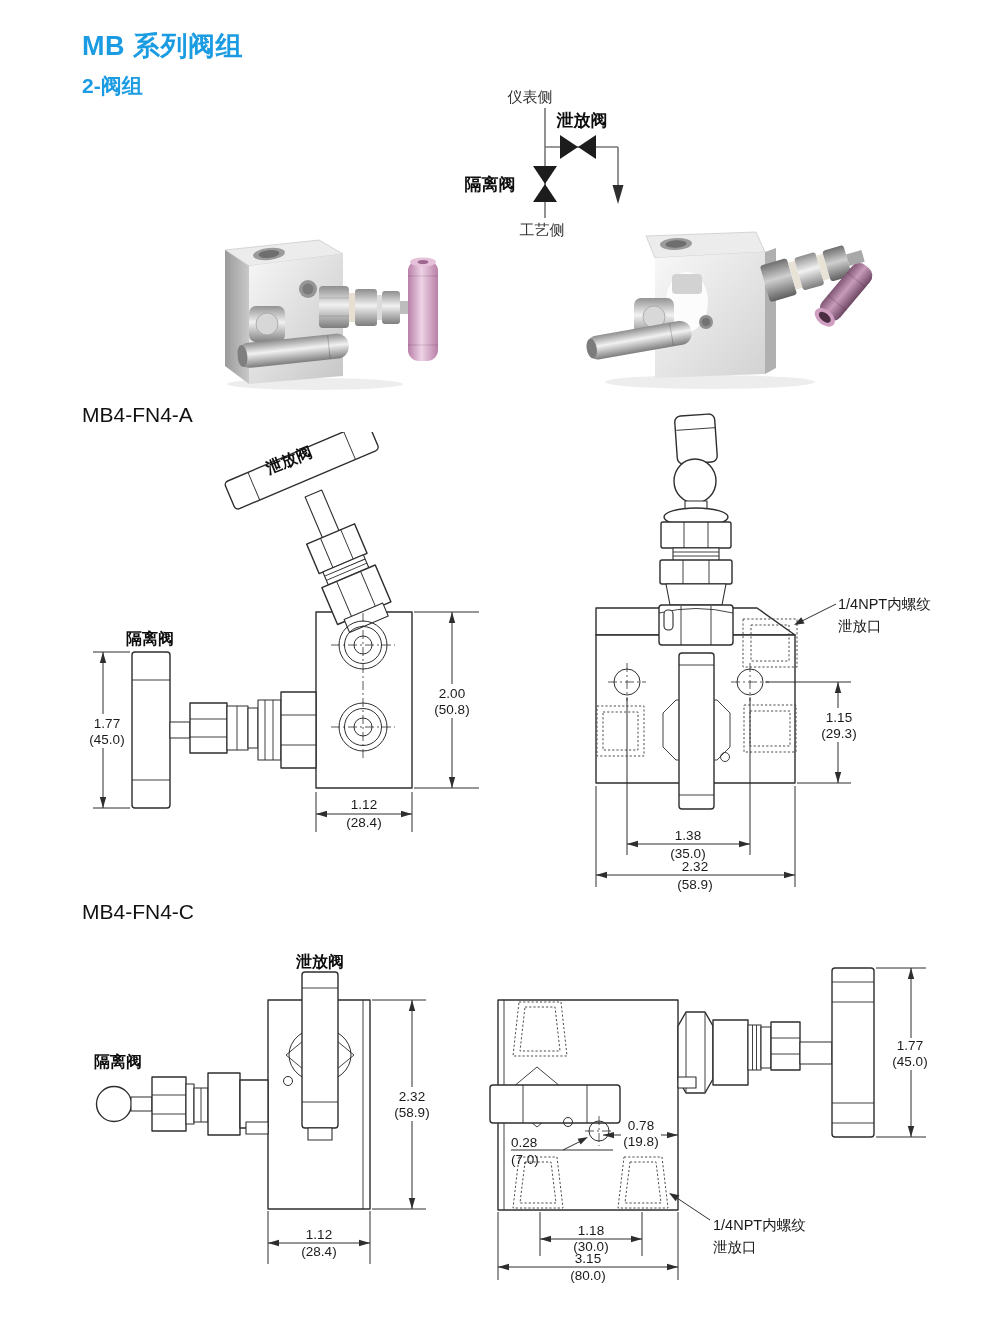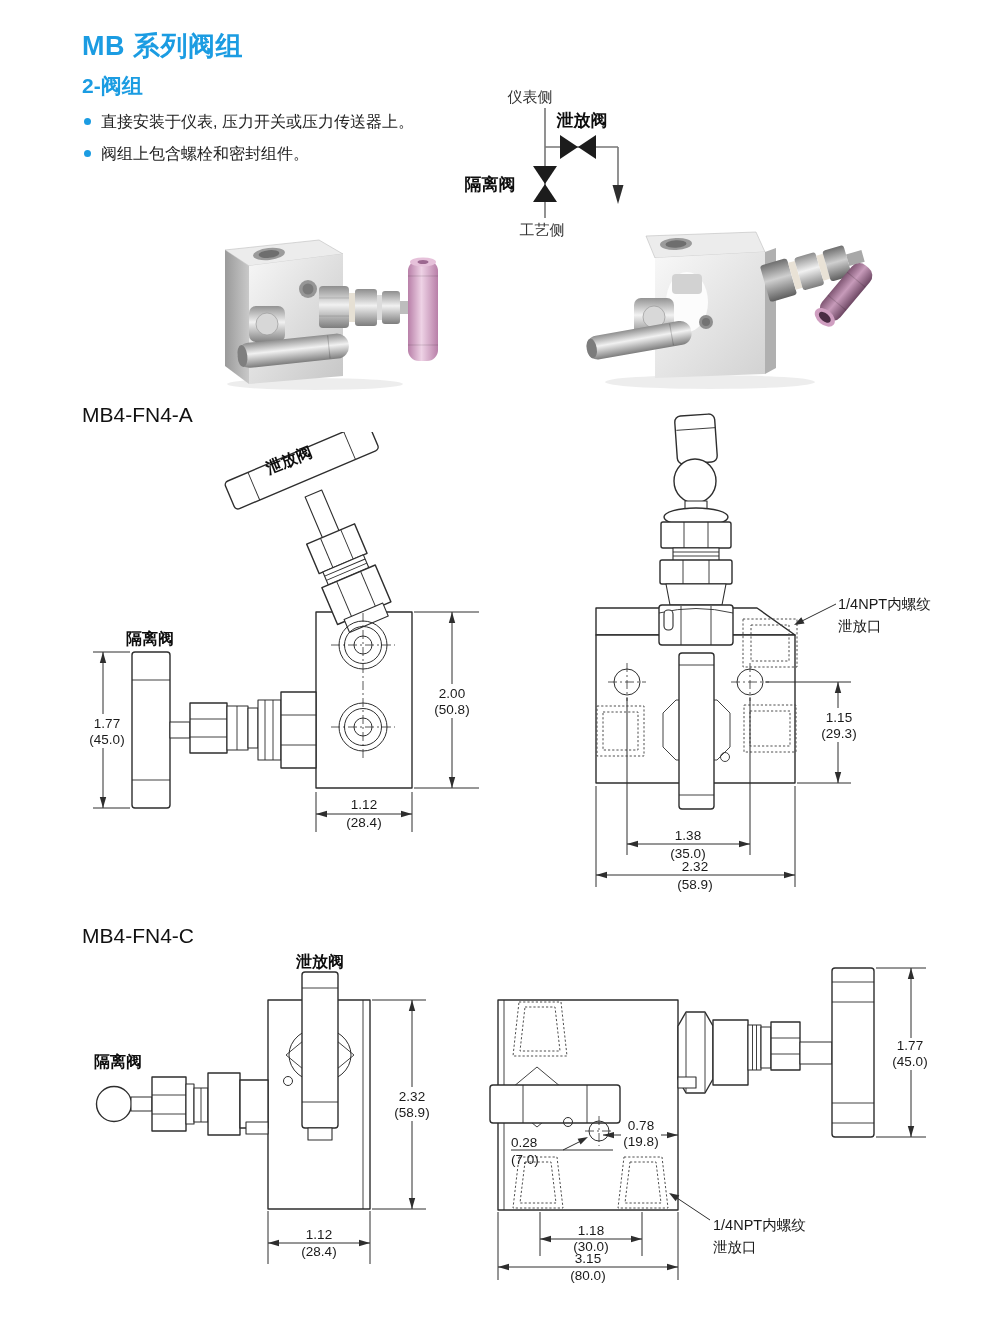--- a/index.html
+++ b/index.html
@@ -28,30 +28,20 @@
   .schlbl{font:700 17px "Liberation Sans","DejaVu Sans",sans-serif;fill:#0d0d0d;}
 </style>
 </head>
 <body>
 
 <div class="page">
 
   <div class="abs title">MB 系列阀组</div>
   <div class="abs section">2-阀组</div>
 
-  <div class="abs bullets">
-    <div class="bullet">
-      <span class="dot"></span>
-      <span>直接安装于仪表, 压力开关或压力传送器上。</span>
-    </div>
-    <div class="bullet">
-      <span class="dot"></span>
-      <span>阀组上包含螺栓和密封组件。</span>
-    </div>
-  </div>
 
   <svg class="abs" style="left:440px;top:86px" width="260" height="160" viewBox="0 0 260 160">
     <text x="90" y="16" text-anchor="middle" class="schtxt">仪表侧</text>
     <line x1="105" y1="22" x2="105" y2="132" stroke="#767676" stroke-width="1.6"></line>
     <line x1="105" y1="61" x2="178" y2="61" stroke="#767676" stroke-width="1.6"></line>
     <line x1="178" y1="61" x2="178" y2="100" stroke="#767676" stroke-width="1.6"></line>
     <polygon points="178,118 172.5,99 183.5,99" class="arr"></polygon>
     <g>
       <polygon points="120,49 120,73 138,61" fill="#1c1c1c"></polygon>
       <polygon points="156,49 156,73 138,61" fill="#1c1c1c"></polygon>
@@ -348,21 +338,21 @@
       <text x="120" y="476" text-anchor="middle" class="dtxt">(58.9)</text>
     </g>
     <g>
       <line x1="261" y1="191" x2="221" y2="211" class="dm"></line>
       <polygon points="219,212 226.3,204.3 229.5,210.5" class="arr"></polygon>
       <text x="263" y="196" class="cnsm">1/4NPT内螺纹</text>
       <text x="263" y="218" class="cnsm">泄放口</text>
     </g>
   </svg>
 
-  <div class="abs heading" style="left:82px;top:924px">MB4-FN4-C</div>
+  <div class="abs heading" style="left:82px;top:900px">MB4-FN4-C</div>
 
   <svg class="abs" style="left:80px;top:930px" width="415" height="350" viewBox="0 0 415 350">
     <rect x="188" y="70" width="102" height="209" class="wf"></rect>
     <line x1="283" y1="70" x2="283" y2="279" class="tn"></line>
     <g>
       <polygon points="240,97 274,125 240,153 206,125" class="tn"></polygon>
       <ellipse cx="240" cy="125" rx="31" ry="27" class="dm"></ellipse>
       <rect x="222" y="42" width="36" height="156" rx="3" class="wf"></rect>
       <line x1="222" y1="58" x2="258" y2="58" class="tn"></line>
       <line x1="222" y1="172" x2="258" y2="172" class="tn"></line>

